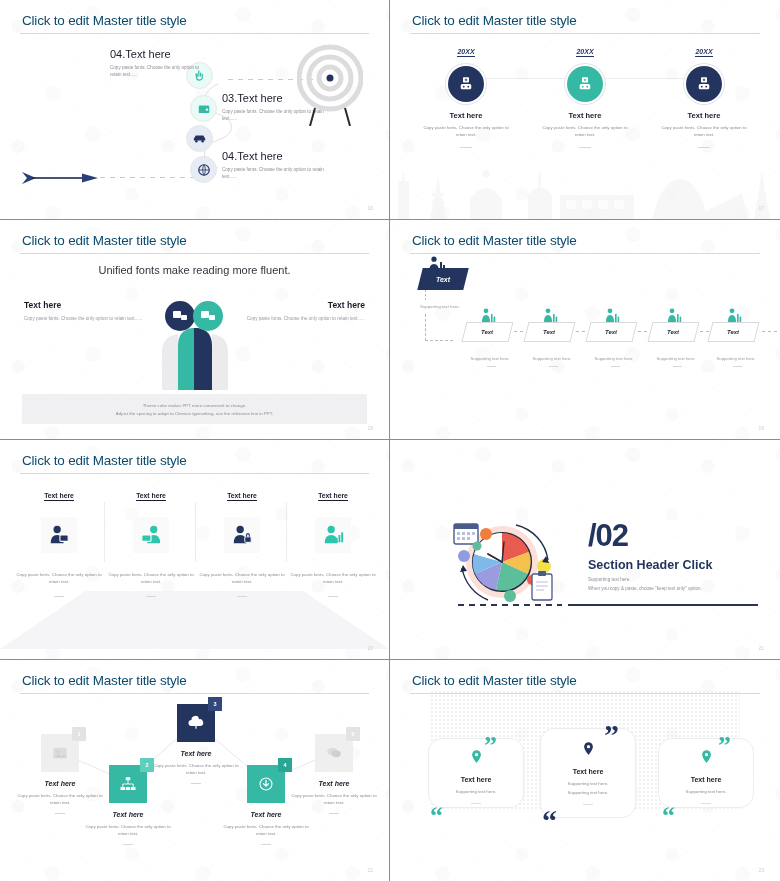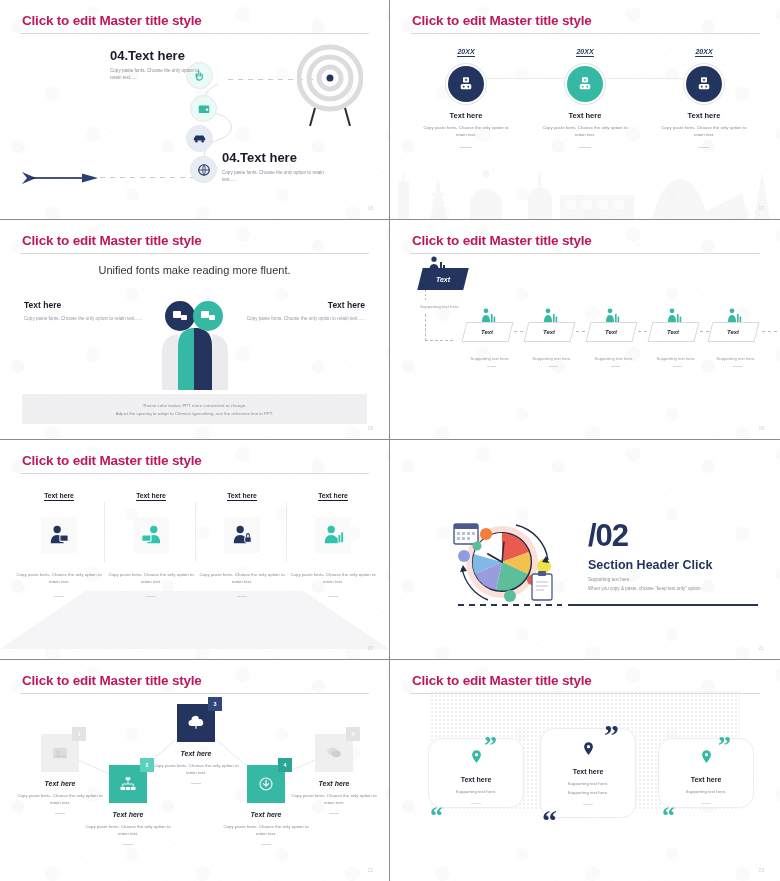--- a/index.html
+++ b/index.html
@@ -38,21 +38,21 @@
   .wm::before {
     content: "";
     position: absolute; inset: 0;
     background:
       repeating-linear-gradient(38deg, rgba(140,140,150,.045) 0 1px, transparent 1px 34px),
       repeating-linear-gradient(-38deg, rgba(140,140,150,.035) 0 1px, transparent 1px 40px);
   }
 
   .title {
     position: absolute; left: 22px; top: 13px;
-    font-size: 13.5px; font-weight: 700; color: #be185d;
+    font-size: 13.5px; font-weight: 400; color: #0c4a6e;
     letter-spacing: -.2px; white-space: nowrap;
   }
   .title-rule {
     position: absolute; left: 20px; right: 20px; top: 33px;
     height: 1px; background: #d9d9dd;
   }
   .pagenum {
     position: absolute; right: 16px; bottom: 8px;
     font-size: 5px; color: #cfcfd4;
   }
@@ -63,21 +63,21 @@
              background: repeating-linear-gradient(90deg,#c9c9cf 0 5px, transparent 5px 10px); }
   .s1-line2 { position: absolute; left: 228px; top: 79px; width: 90px; height: 1px;
              background: repeating-linear-gradient(90deg,#c9c9cf 0 5px, transparent 5px 10px); }
   .s1-circ {
     position: absolute; width: 27px; height: 27px; border-radius: 50%;
     display: flex; align-items: center; justify-content: center;
     border: 1px solid #e6e6ea;
   }
   .s1-squig { position: absolute; left: 196px; top: 70px; width: 42px; height: 112px; }
   .s1-blk { position: absolute; }
-  .s1-h { font-size: 13px; font-weight: 700; color: #1b1b2b; margin-bottom: 4px; }
+  .s1-h { font-size: 11px; font-weight: 400; color: #1b1b2b; margin-bottom: 4px; }
   .s1-p { font-size: 4.6px; color: #8d8d97; line-height: 1.55; }
   .s1-target { position: absolute; right: 26px; top: 38px; width: 66px; height: 88px; }
 
   
   .s2-col { position: absolute; width: 116px; text-align: center; top: 40px; }
   .s2-year { font-size: 7px; font-weight: 700; font-style: italic; color: #23355f;
              border-bottom: 1px solid #23355f; display: inline-block; padding-bottom: 1px; }
   .s2-ring { width: 36px; height: 36px; border-radius: 50%; margin: 8px auto 0;
              display: flex; align-items: center; justify-content: center;
              box-shadow: 0 0 0 2px #fff, 0 0 0 3px #e3e3e8; }
@@ -215,20 +215,24 @@
     </div>
     <div class="s1-circ" style="left:190px;top:156px;background:#e7ebf4;">
       <svg width="14" height="14" viewBox="0 0 24 24">
         <circle cx="12" cy="12" r="9" fill="none" stroke="#23355f" stroke-width="2"></circle>
         <path d="M3 12h18M12 3c3 3.5 3 14 0 18M12 3c-3 3.5-3 14 0 18" fill="none" stroke="#23355f" stroke-width="1.4"></path>
       </svg>
     </div>
 
     <div class="s1-blk" style="left:110px;top:48px;width:96px;">
       <div class="s1-h">04.Text here</div>
+      <div class="s1-p">Copy paste fonts. Choose the only option to retain text......</div>
+    </div>
+    <div class="s1-blk" style="left:222px;top:92px;width:108px;">
+      <div class="s1-h">03.Text here</div>
       <div class="s1-p">Copy paste fonts. Choose the only option to retain text......</div>
     </div>
     <div class="s1-blk" style="left:222px;top:150px;width:110px;">
       <div class="s1-h">04.Text here</div>
       <div class="s1-p">Copy paste fonts. Choose the only option to retain text......</div>
     </div>
 
     <svg class="s1-target" viewBox="0 0 66 88">
       <circle cx="33" cy="40" r="31" fill="none" stroke="#dcdcdf" stroke-width="5"></circle>
       <circle cx="33" cy="40" r="21" fill="none" stroke="#dcdcdf" stroke-width="5"></circle>

